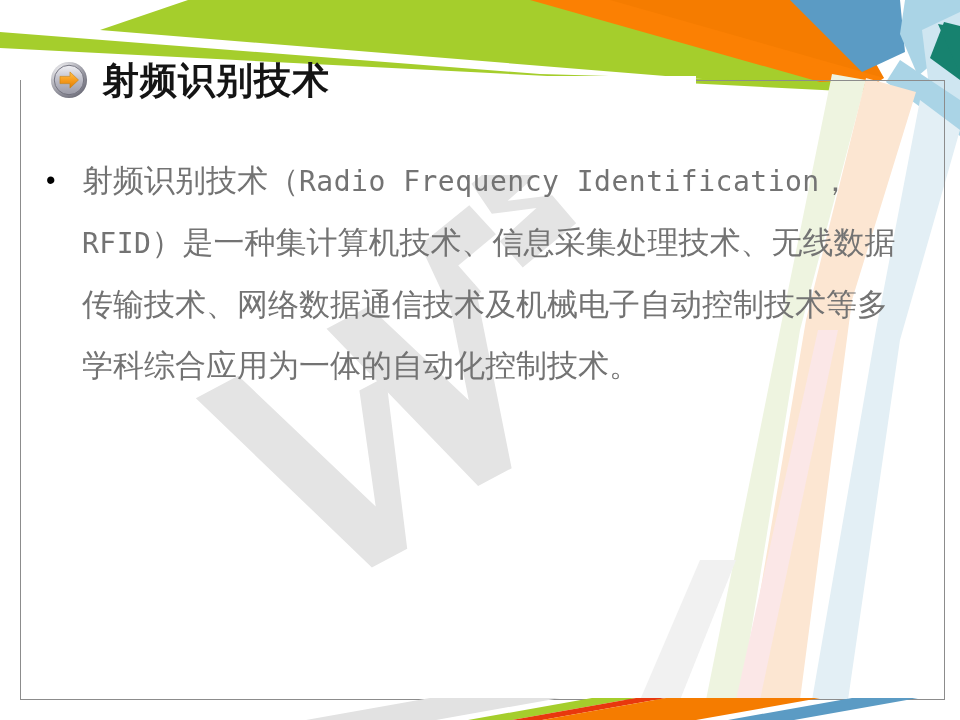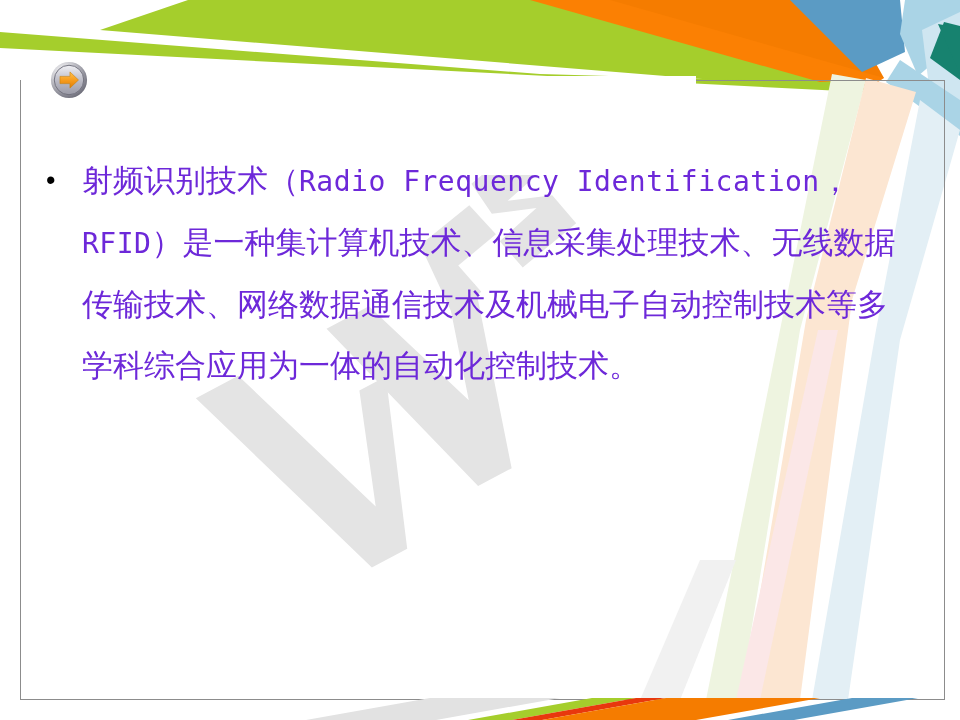--- a/index.html
+++ b/index.html
@@ -100,21 +100,21 @@
     color: #000000;
     text-align: left;
     padding-left: 6px;
     box-sizing: border-box;
   }
   .body-para {
     flex: 1 1 auto;
     font-family: "DejaVu Serif", "Liberation Serif", serif;
     font-size: 30.5px;
     line-height: 60px;
-    color: #6d28d9;
+    color: #737373;
     letter-spacing: 0px;
   }
   .mono {
     font-family: "DejaVu Sans Mono", "Liberation Mono", monospace;
     font-size: 28px;
     letter-spacing: 0.5px;
   }
   .cjk {
     font-family: "DejaVu Sans", "Liberation Sans", sans-serif;
     font-size: 31px;
@@ -193,20 +193,21 @@
           <stop offset="0%" stop-color="#ffc14d"></stop>
           <stop offset="50%" stop-color="#f79d1e"></stop>
           <stop offset="100%" stop-color="#e07e05"></stop>
         </linearGradient>
       </defs>
       <circle cx="20" cy="20" r="19" fill="url(#ringGrad)"></circle>
       <circle cx="20" cy="20" r="15.5" fill="url(#innerGrad)"></circle>
       <circle cx="20" cy="20" r="15.5" fill="none" stroke="#6f6f7b" stroke-width="1"></circle>
       <path d="M10.5,16.2 L21,16.2 L21,11.5 L30,20 L21,28.5 L21,23.8 L10.5,23.8 Z" fill="url(#arrowGrad)" stroke="#c97f07" stroke-width="0.6"></path>
     </svg>
+    <div id="title-text">射频识别技术</div>
   </div>
 
   <div id="body-block">
     <div class="body-row">
       <div class="bullet-col">•</div>
       <div class="body-para"><span class="cjk">射频识别技术（</span><span class="mono">Radio Frequency Identification</span><span class="cjk">，</span><span class="mono">RFID</span><span class="cjk">）是一种集计算机技术、信息采集处理技术、无线数据传输技术、网络数据通信技术及机械电子自动控制技术等多学科综合应用为一体的自动化控制技术。</span></div>
     </div>
   </div>
 
   <svg id="bottom-band" viewBox="0 0 960 22" preserveAspectRatio="none">

